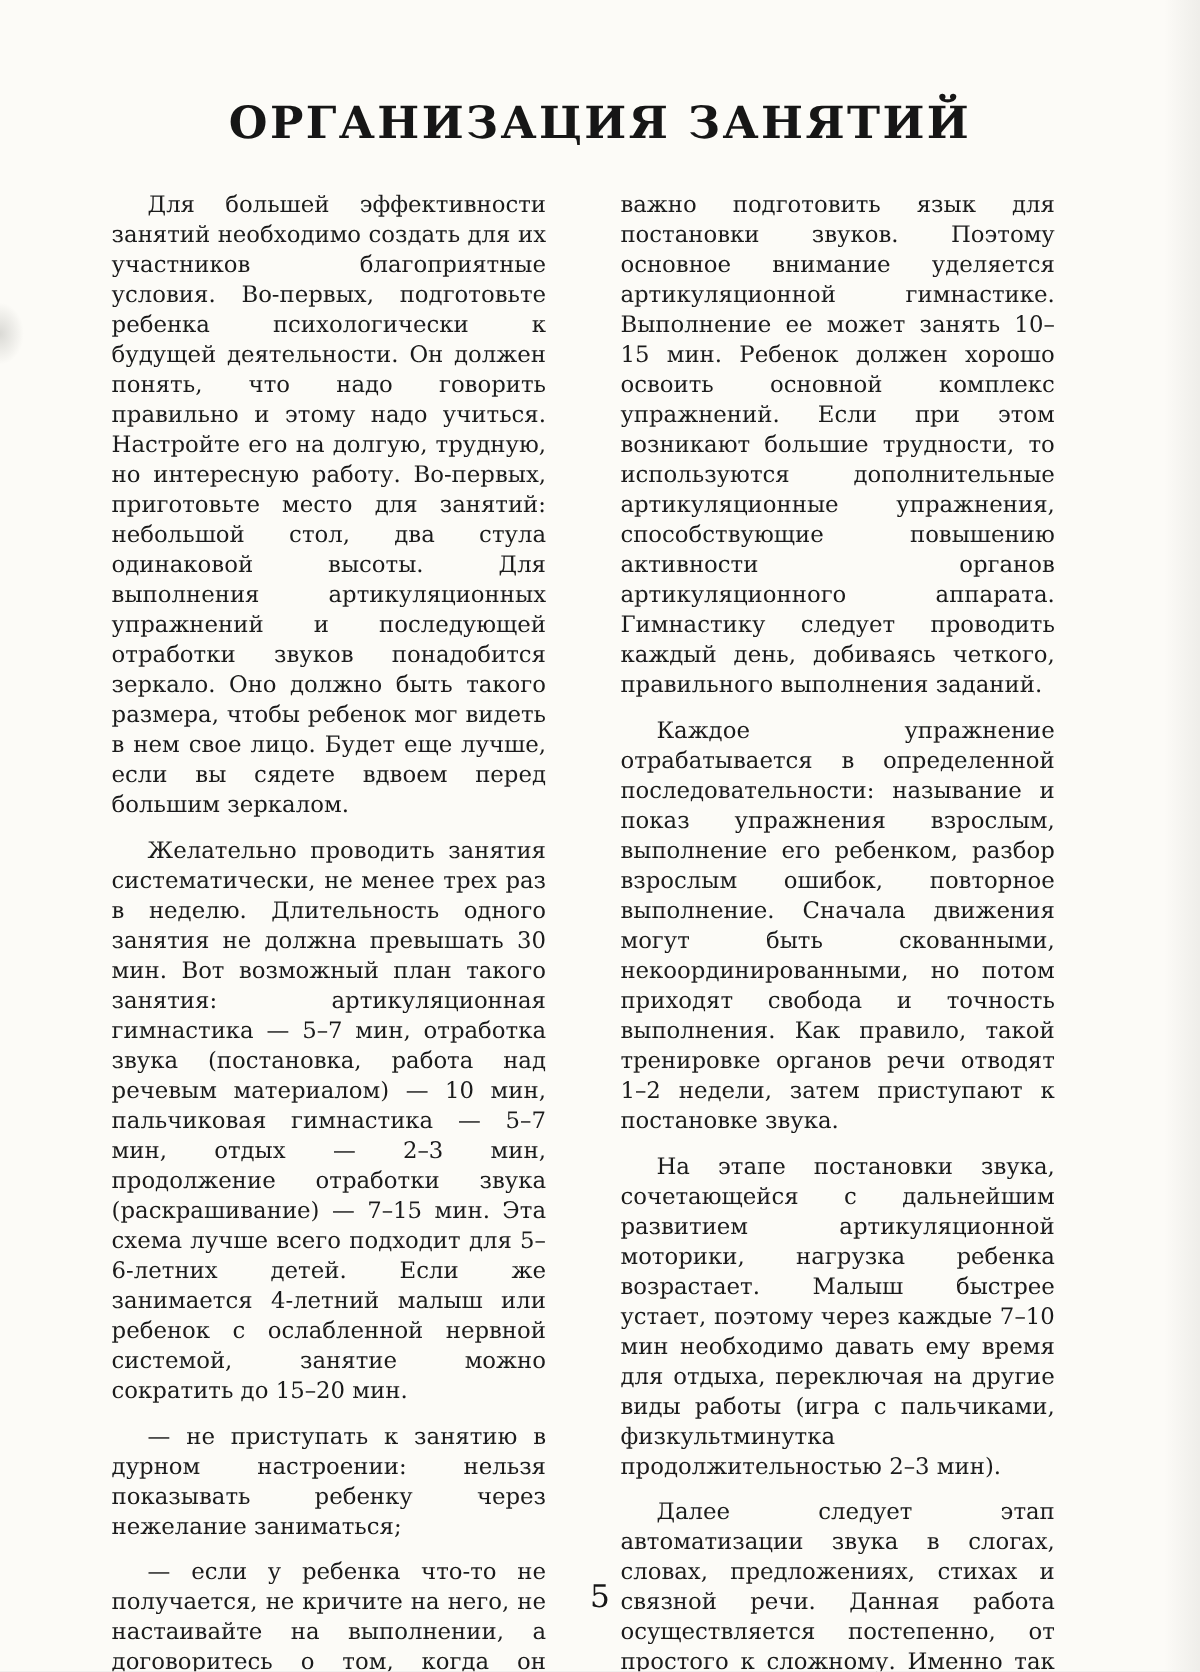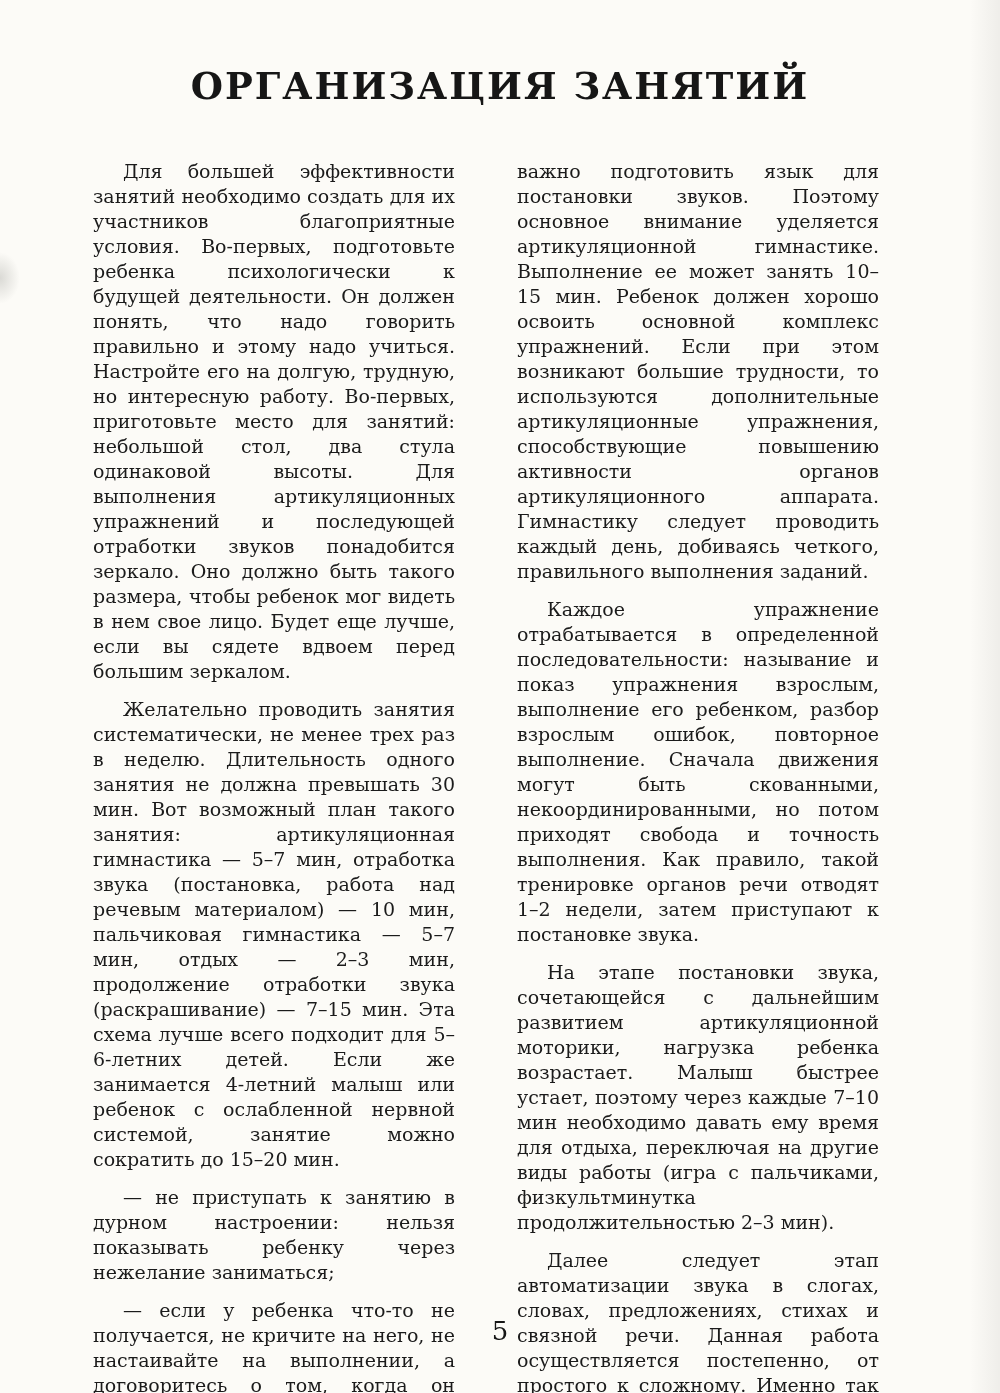--- a/index.html
+++ b/index.html
@@ -15,21 +15,21 @@
     background: #fcfbf7;
     color: #1b1b1b;
     font-family: "DejaVu Serif", "Liberation Serif", serif;
     overflow: hidden;
   }
   .title {
     position: absolute;
     top: 64px;
     left: 0;
     right: 0;
-    margin: 0;
+    margin: 16px;
     text-align: center;
     font-size: 37px;
     font-weight: bold;
     letter-spacing: 2px;
     color: #161616;
   }
   .columns {
     position: absolute;
     top: 146px;
     left: 80px;

